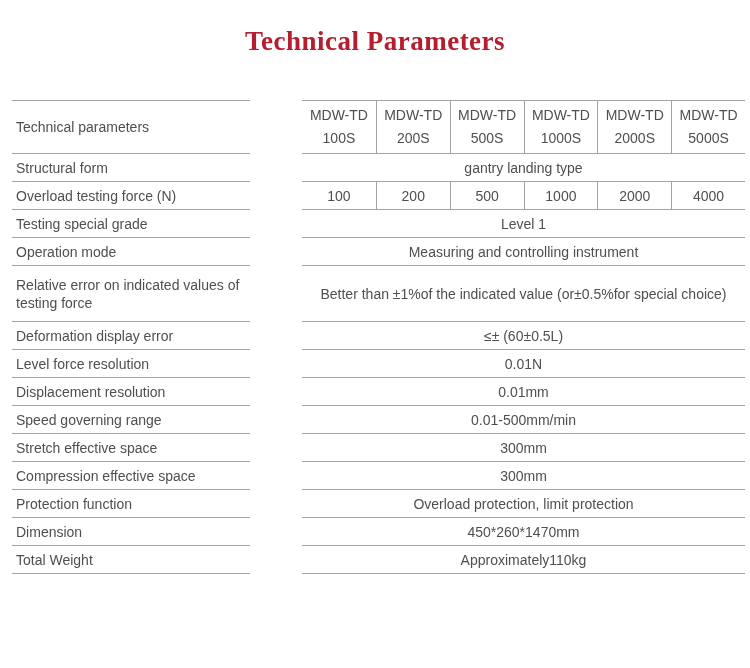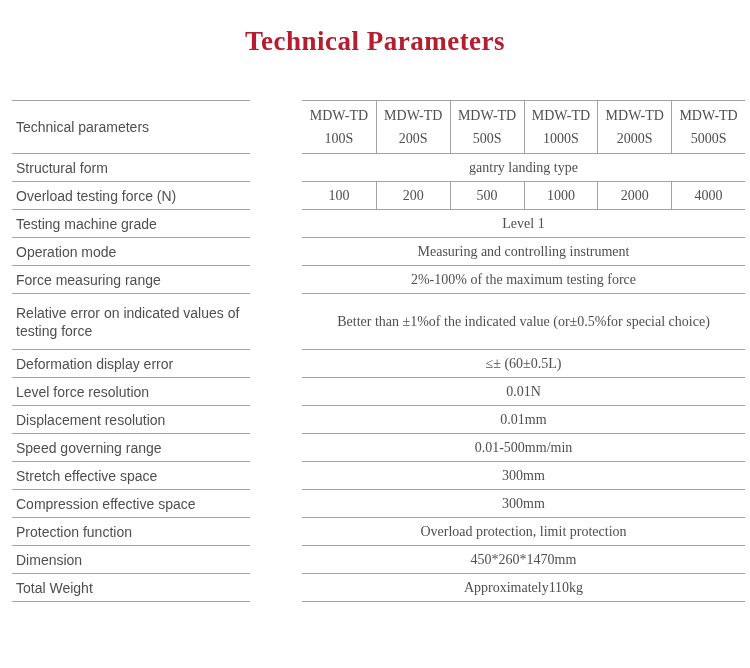--- a/index.html
+++ b/index.html
@@ -41,21 +41,20 @@
     display:flex;align-items:center;
     padding-left:4px;
     line-height:18px;
   }
   .gap{  }
   .val{
     border-bottom:1px solid var(--line);
     display:flex;align-items:center;justify-content:center;
     text-align:left;
     line-height:18px;
-    font-family:Liberation Serif, serif;
   }
   .row.first .lbl, .row.first .val{
     border-top:1px solid var(--line);
   }
   .cells{
     display:grid;
     grid-template-columns:repeat(6,1fr);
     padding:0;
     align-items:stretch;
   }
@@ -125,36 +124,31 @@
         <div class="cell-one">100</div>
         <div class="cell-one">200</div>
         <div class="cell-one">500</div>
         <div class="cell-one">1000</div>
         <div class="cell-one">2000</div>
         <div class="cell-one">4000</div>
       </div>
     </div>
 
     <div class="row h28">
-      <div class="lbl">Testing machine grade</div>
+      <div class="lbl">Testing special grade</div>
       <div class="gap"></div>
       <div class="val">Level 1</div>
     </div>
 
     <div class="row h28">
       <div class="lbl">Operation mode</div>
       <div class="gap"></div>
       <div class="val">Measuring and controlling instrument</div>
     </div>
 
-    <div class="row h28">
-      <div class="lbl">Force measuring range</div>
-      <div class="gap"></div>
-      <div class="val">2%-100% of the maximum testing force</div>
-    </div>
 
     <div class="row h56">
       <div class="lbl">Relative error on indicated values of testing force</div>
       <div class="gap"></div>
       <div class="val">Better than ±1%of the indicated value (or±0.5%for special choice)</div>
     </div>
 
     <div class="row h28">
       <div class="lbl">Deformation display error</div>
       <div class="gap"></div>

